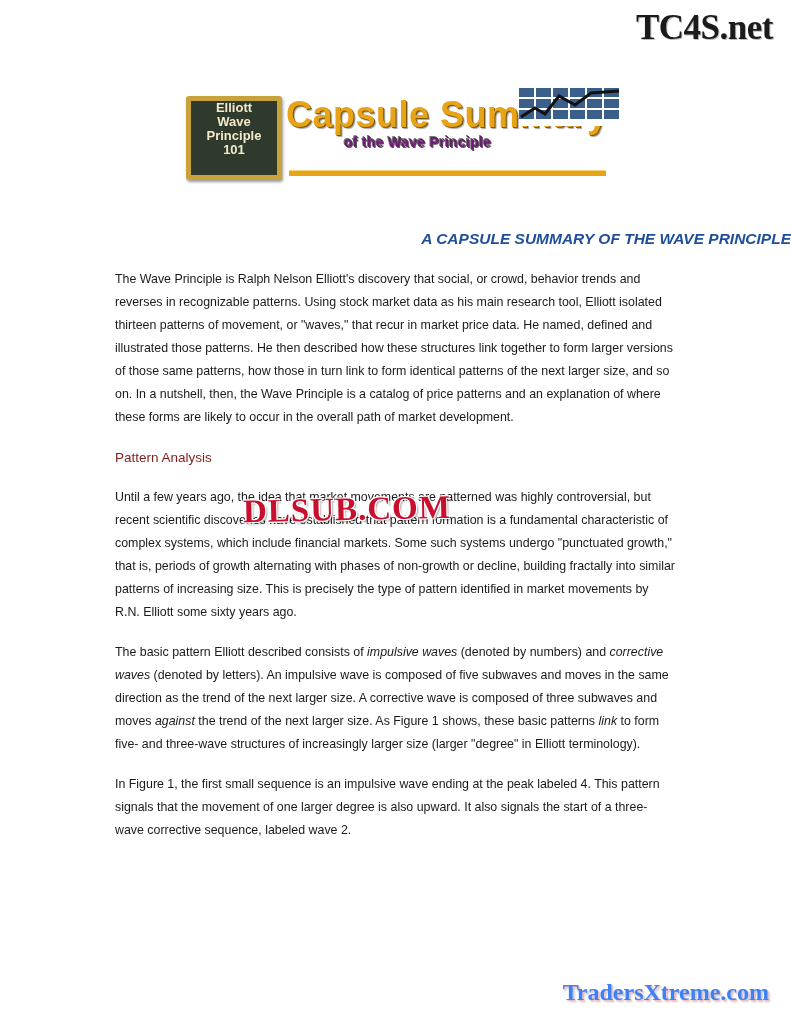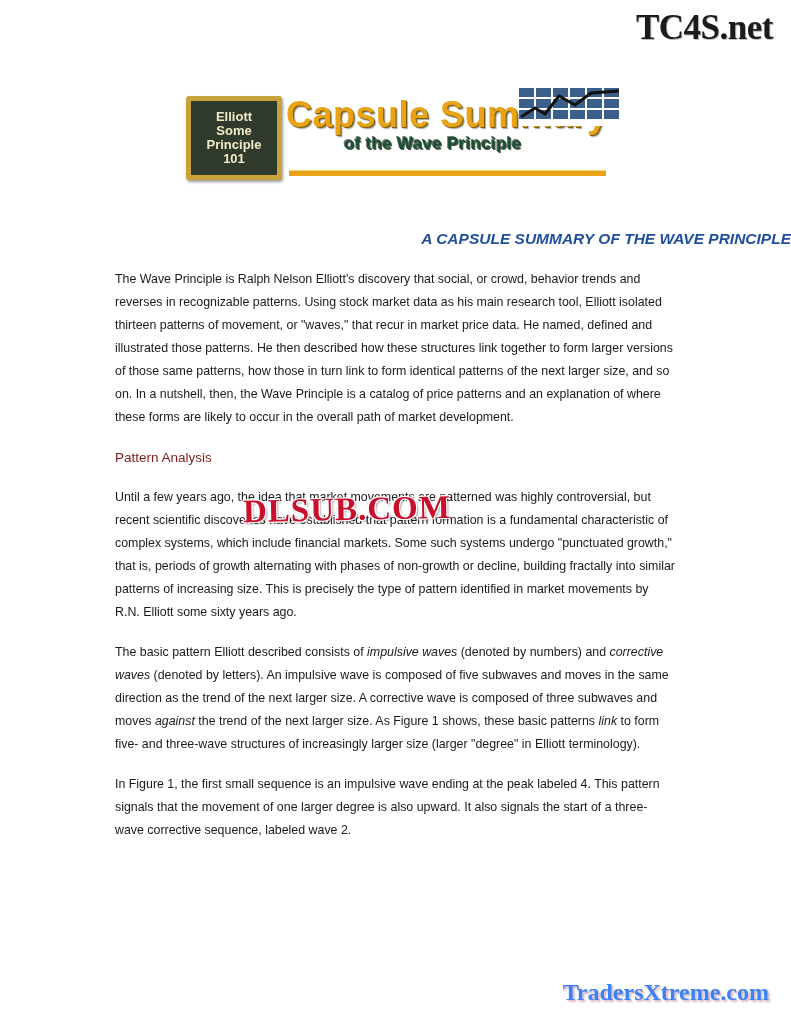--- a/index.html
+++ b/index.html
@@ -48,21 +48,21 @@
     top: 8px;
     width: 86px;
     height: 74px;
     background: #2f3a2c;
     border: 5px solid #c8a33a;
     border-radius: 3px;
     box-shadow: 1px 2px 3px rgba(0,0,0,.4);
     display: flex;
     flex-direction: column;
     align-items: center;
-    justify-content: center;
+    justify-content: flex-start;
   }
   .chalkboard span {
     display: block;
     color: #f2e9c8;
     font-family: "Liberation Sans", sans-serif;
     font-weight: bold;
     font-size: 13px;
     line-height: 14px;
     text-align: center;
   }
@@ -76,22 +76,22 @@
     color: #e8a317;
     text-shadow: 1px 1px 0 #7a5a06, 2px 2px 1px rgba(0,0,0,.35);
     letter-spacing: 0.5px;
   }
   .capsule-sub {
     position: absolute;
     left: 158px;
     top: 46px;
     font-family: "Liberation Sans", sans-serif;
     font-weight: bold;
-    font-size: 17px;
-    color: #14532d;
+    font-size: 14px;
+    color: #701a75;
     text-shadow: 1px 1px 0 #555, -1px -1px 0 #777;
     letter-spacing: 0.3px;
   }
   .gold-rule {
     position: absolute;
     left: 103px;
     top: 82px;
     width: 317px;
     height: 5px;
     background: #e8a317;
@@ -174,21 +174,21 @@
 </head>
 <body>
 
 <div class="page">
 
   <div class="site-brand">TC4S.net</div>
 
   <div class="masthead">
     <div class="chalkboard">
       <span>Elliott</span>
-      <span>Some</span>
+      <span>Wave</span>
       <span>Principle</span>
       <span>101</span>
     </div>
     <div class="capsule-title">Capsule Summary</div>
     <div class="capsule-sub">of the Wave Principle</div>
     <div class="gold-rule"></div>
     <div class="chart-badge">
       <svg width="105" height="38" viewBox="0 0 105 38" xmlns="http://www.w3.org/2000/svg">
         <g fill="#3a5f8a">
           <rect x="0" y="0" width="15" height="9"></rect>

